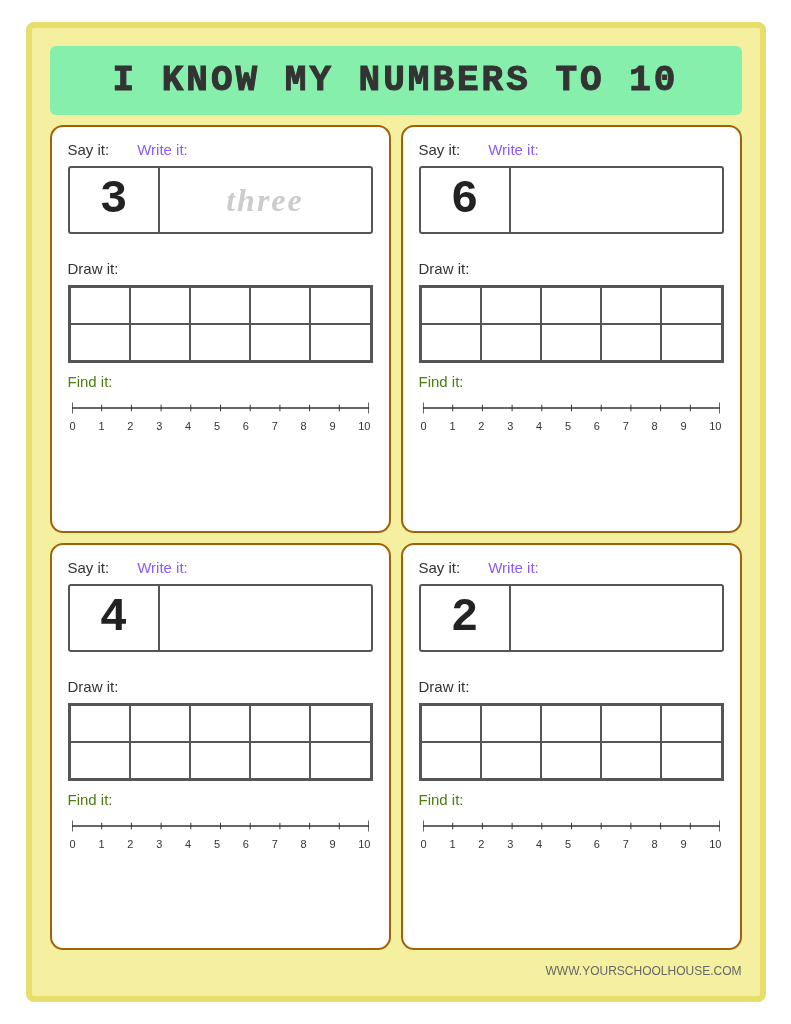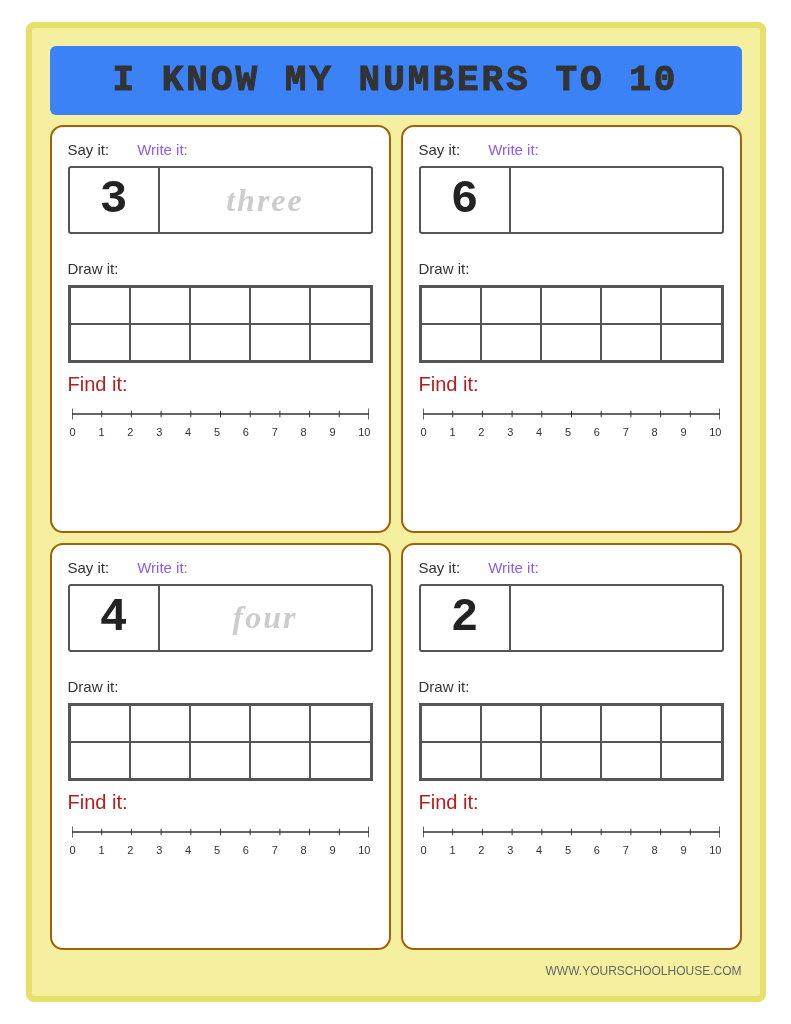--- a/index.html
+++ b/index.html
@@ -18,21 +18,21 @@
       height: 980px;
       background: #f5f0a0;
       border: 6px solid #e8df6a;
       border-radius: 8px;
       padding: 18px;
       display: flex;
       flex-direction: column;
       gap: 10px;
     }
     .title-bar {
-      background: #3b82f6;
+      background: #86efac;
       border-radius: 6px;
       padding: 14px 10px;
       text-align: center;
     }
     .title-bar h1 {
       font-family: 'Courier New', monospace;
       font-size: 36px;
       font-weight: bold;
       color: #333;
       letter-spacing: 3px;
@@ -111,22 +111,22 @@
       display: grid;
       grid-template-columns: repeat(5, 1fr);
       grid-template-rows: repeat(2, 1fr);
       border: 2px solid #555;
       height: 78px;
     }
     .frame-cell {
       border: 1px solid #555;
     }
     .find-label {
-      font-size: 20px;
-      color: #b91c1c;
+      font-size: 15px;
+      color: #4d7c0f;
       margin-top: 2px;
     }
     .number-line-container {
       display: flex;
       flex-direction: column;
       gap: 2px;
     }
     .number-line {
       position: relative;
       height: 20px;
@@ -271,21 +271,20 @@
       </div>
     </div>
 
     <div class="card">
       <div class="say-write-row">
         <span class="say-label">Say it:</span>
         <span class="write-label">Write it:</span>
       </div>
       <div class="number-write-box">
         <div class="number-cell">4</div>
-        <div class="write-cell">four</div>
       </div>
       <div class="draw-label">Draw it:</div>
       <div class="ten-frame">
         <div class="frame-cell"></div>
         <div class="frame-cell"></div>
         <div class="frame-cell"></div>
         <div class="frame-cell"></div>
         <div class="frame-cell"></div>
         <div class="frame-cell"></div>
         <div class="frame-cell"></div>

